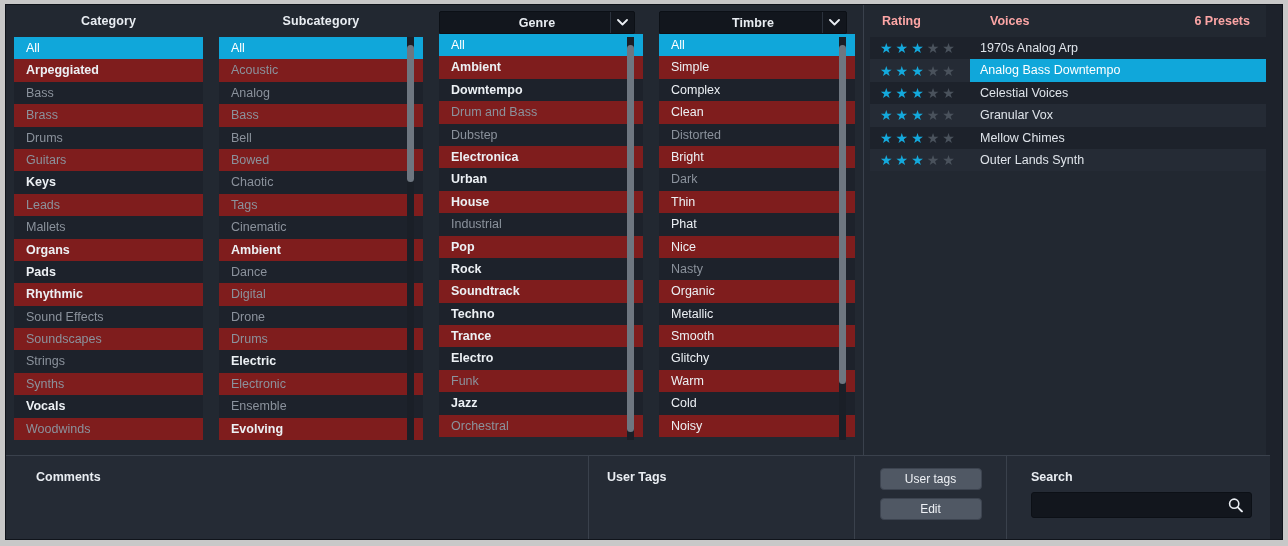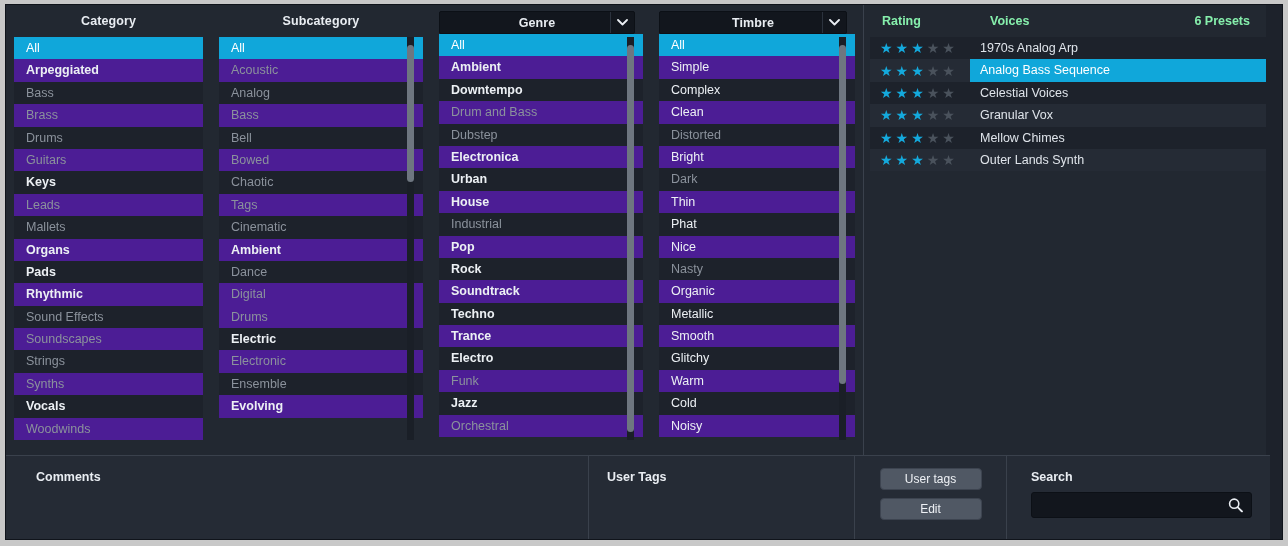--- a/index.html
+++ b/index.html
@@ -84,21 +84,21 @@
     height: 22.4px;
     line-height: 22.4px;
     padding-left: 12px;
     font-size: 12.5px;
     color: #8b929c;
     white-space: nowrap;
     overflow: hidden;
     text-overflow: ellipsis;
   }
   .row.odd  { background: #1d222b; }
-  .row.even { background: #4c1d95; }
+  .row.even { background: #7f1d1d; }
   .row.enabled { color: #ecf0f4; font-weight: bold; }
   .row.plainwhite { color: #ecf0f4; font-weight: normal; }
   .row.sel  { background: #10a7da; color: #ffffff; font-weight: normal; }
 
   .scrolltrack {
     position: absolute;
     top: 0; width: 7px; height: 403px;
     background: #1a1f27;
   }
   .scrollthumb {
@@ -128,21 +128,21 @@
   .presets {
     position: relative;
     height: 100%;
     padding-left: 6px;
     border-left: 1px solid #3a414c;
   }
   .presets-head {
     height: 32px;
     display: flex;
     align-items: center;
-    color: #86efac;
+    color: #fca5a5;
     font-size: 12.5px;
     font-weight: bold;
     padding: 0 16px 0 12px;
   }
   .ph-rating { width: 108px; }
   .ph-preset { flex: 1 1 auto; }
   .ph-count  { }
 
   .preset-list { position: relative; }
   .prow {
@@ -299,20 +299,21 @@
             <div class="row odd">Analog</div>
             <div class="row even">Bass</div>
             <div class="row odd">Bell</div>
             <div class="row even">Bowed</div>
             <div class="row odd">Chaotic</div>
             <div class="row even">Tags</div>
             <div class="row odd">Cinematic</div>
             <div class="row even enabled">Ambient</div>
             <div class="row odd">Dance</div>
             <div class="row even">Digital</div>
+            <div class="row odd">Drone</div>
             <div class="row even">Drums</div>
             <div class="row odd enabled">Electric</div>
             <div class="row even">Electronic</div>
             <div class="row odd">Ensemble</div>
             <div class="row even enabled">Evolving</div>
           </div>
       </div>
       <div class="scrolltrack" style="top:32px">
         <div class="scrollthumb" id="thumb-subcategory" style="top: 8.06px; height: 137.02px;"></div>
       </div>
@@ -408,21 +409,21 @@
             <div class="pname">1970s Analog Arp</div>
           </div>
           <div class="prow even sel">
             <div class="stars">
               <span class="star on">★</span>
               <span class="star on">★</span>
               <span class="star on">★</span>
               <span class="star">★</span>
               <span class="star">★</span>
             </div>
-            <div class="pname">Analog Bass Sequence</div>
+            <div class="pname">Analog Bass Downtempo</div>
           </div>
           <div class="prow odd">
             <div class="stars">
               <span class="star on">★</span>
               <span class="star on">★</span>
               <span class="star on">★</span>
               <span class="star">★</span>
               <span class="star">★</span>
             </div>
             <div class="pname">Celestial Voices</div>

